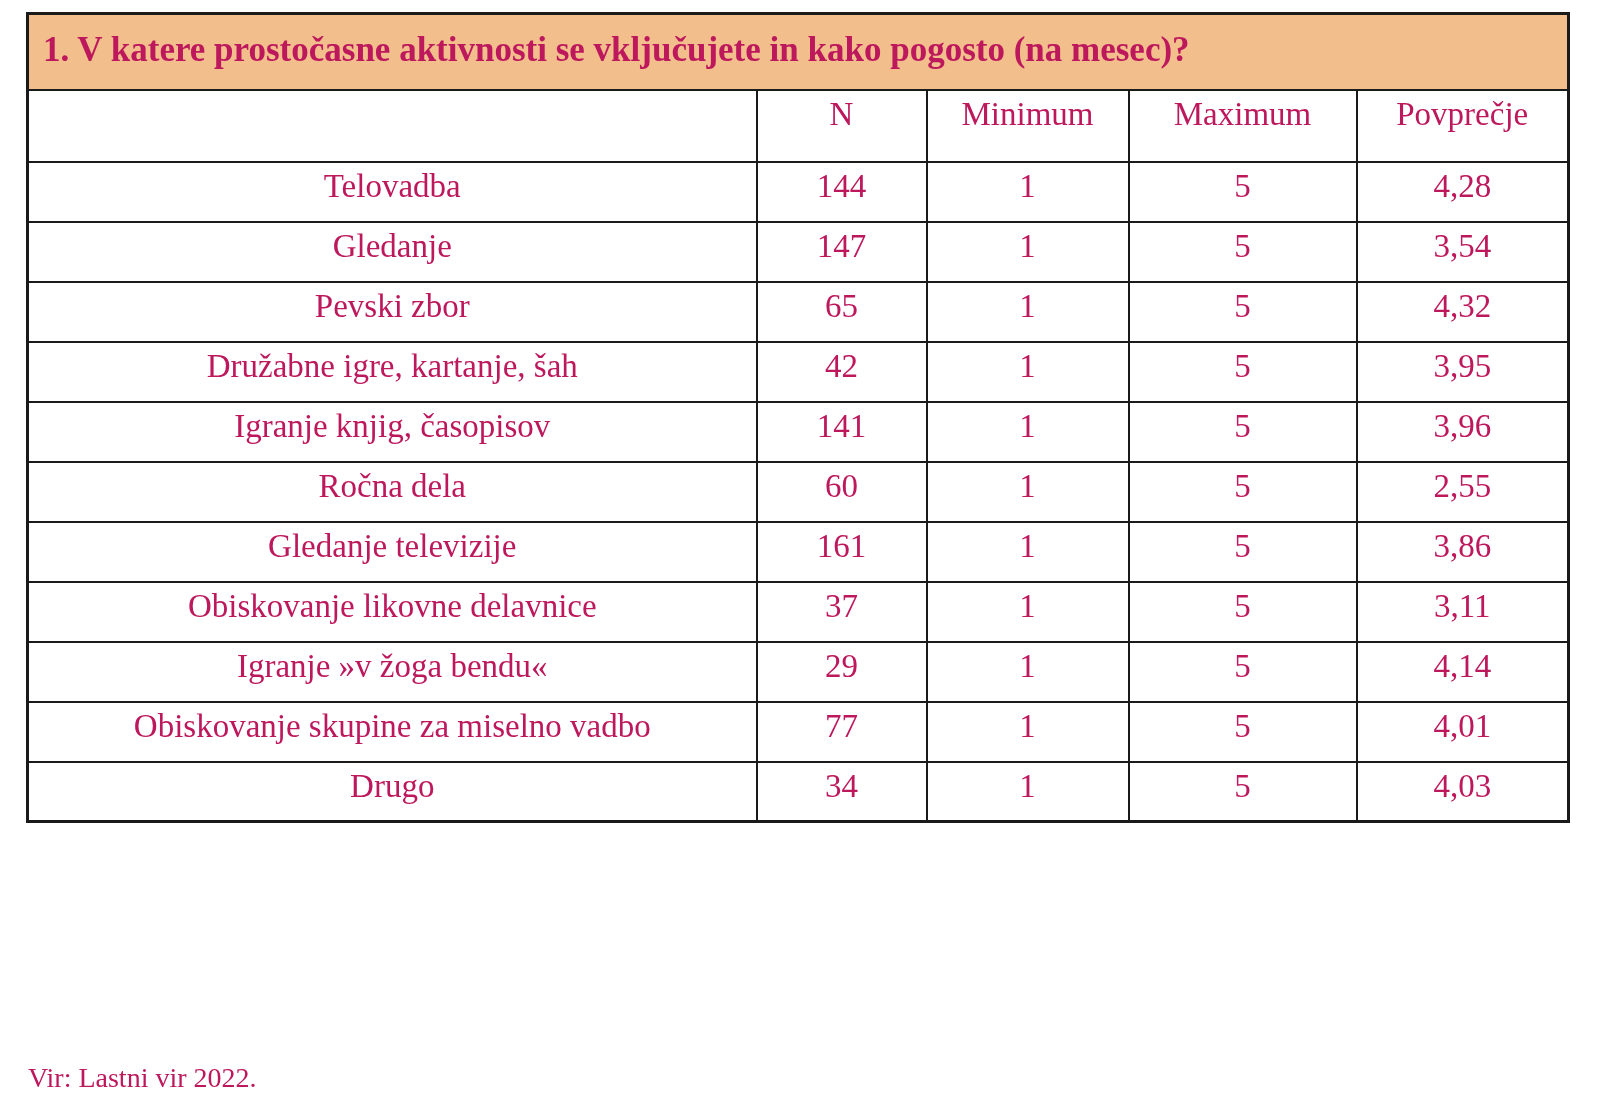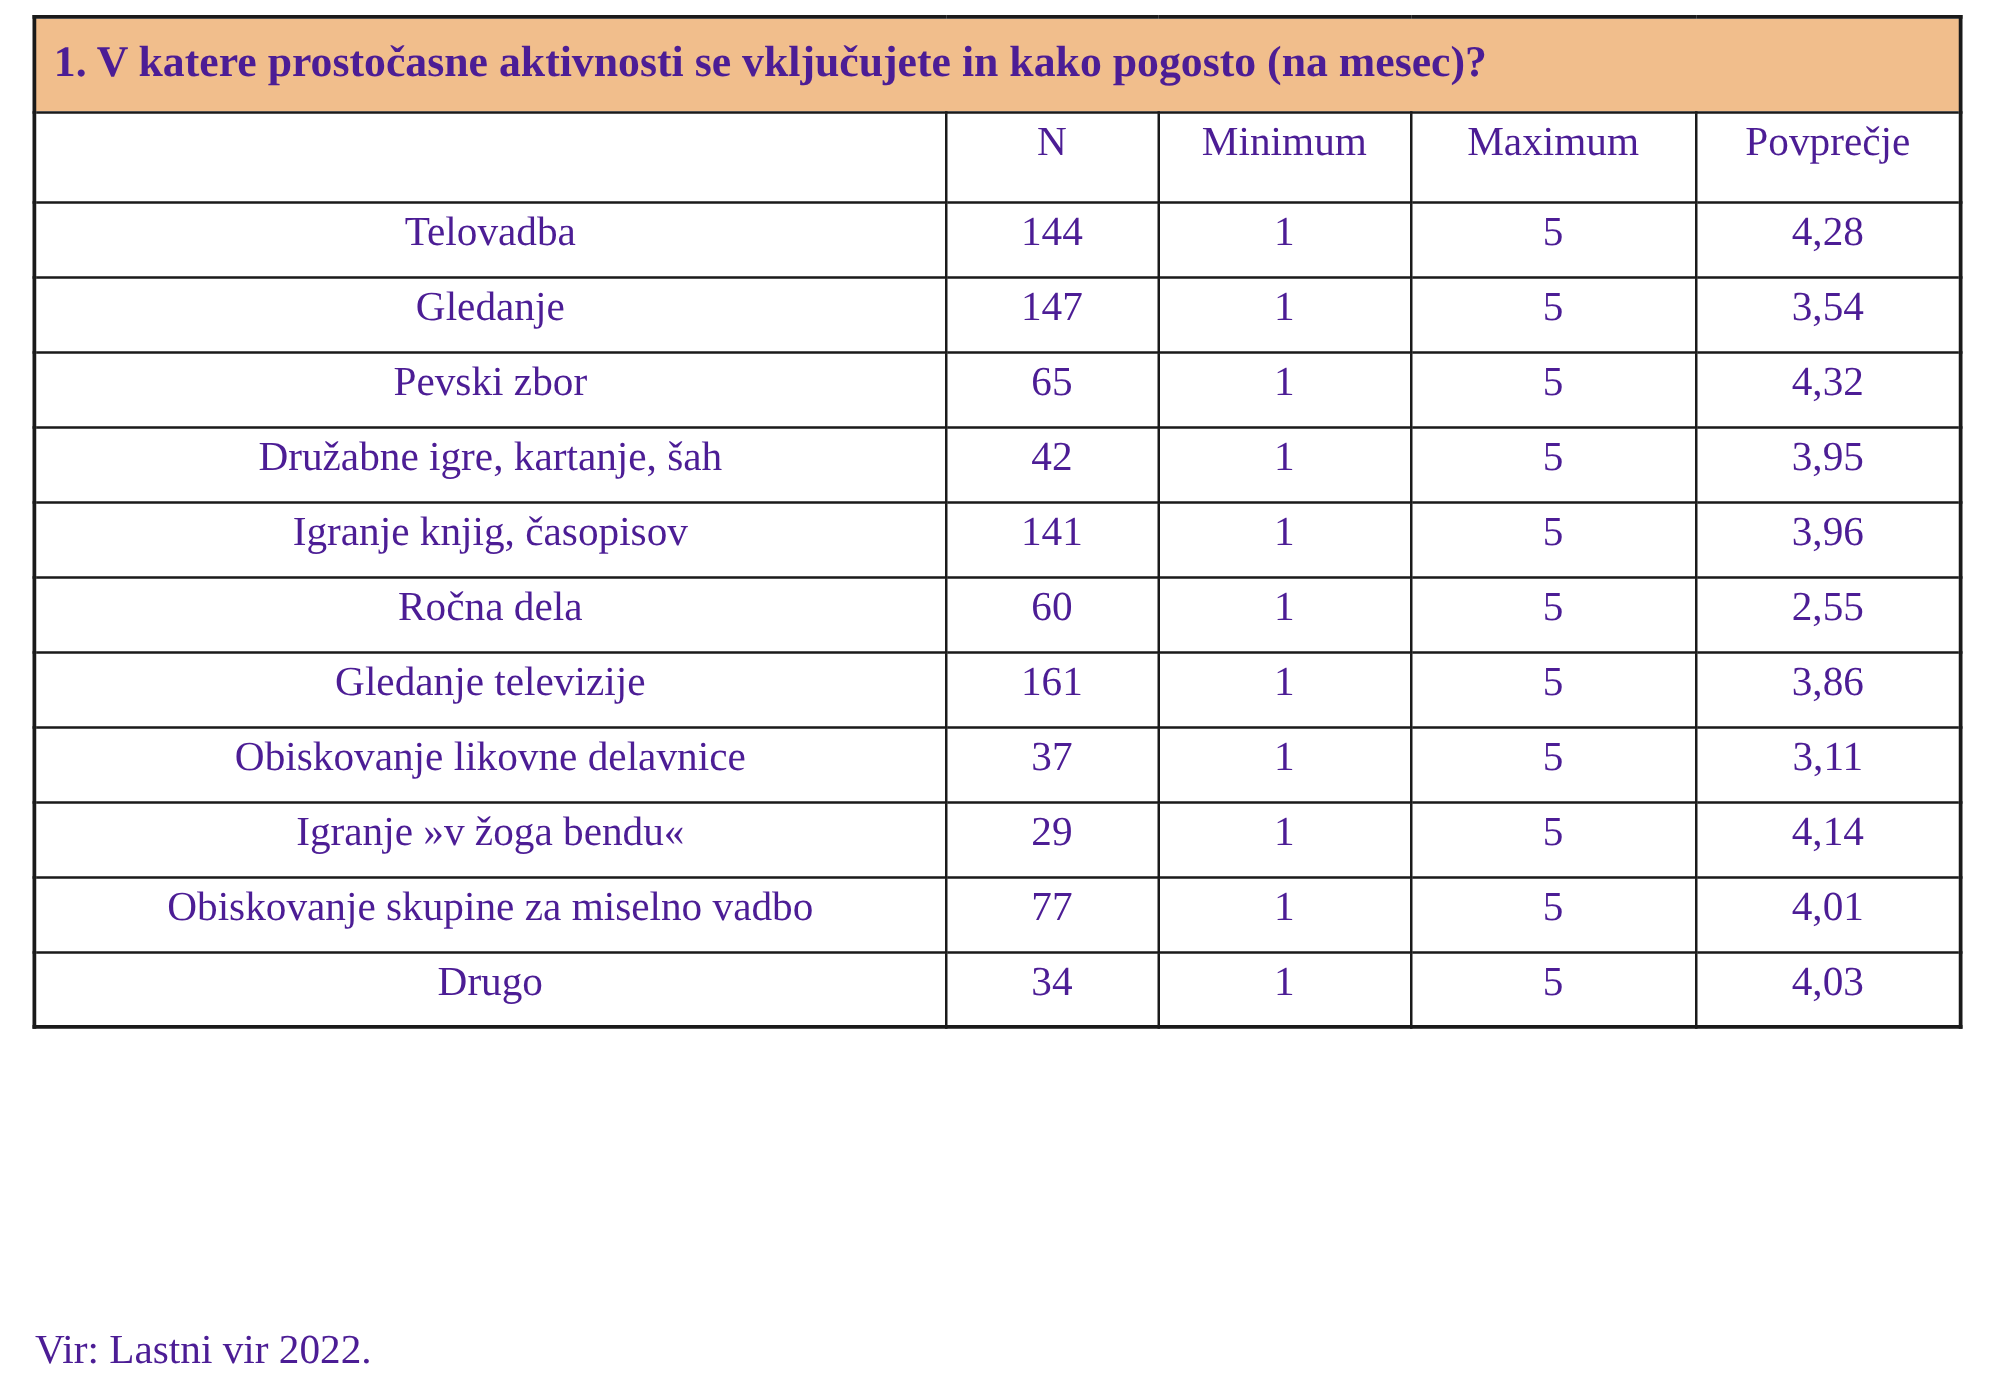--- a/index.html
+++ b/index.html
@@ -6,21 +6,21 @@
     margin: 0;
     padding: 0;
     background: #ffffff;
   }
   .page {
     position: relative;
     width: 1600px;
     height: 1117px;
     background: #ffffff;
     font-family: "Liberation Serif", "DejaVu Serif", serif;
-    color: #4c1d95;
+    color: #be185d;
   }
   table.stats-table {
     position: absolute;
     left: 26px;
     top: 12px;
     width: 1541px;
     border-collapse: collapse;
     table-layout: fixed;
     border: 3px solid #1a1a1a;
   }
@@ -53,21 +53,21 @@
     height: 60px;
   }
   td.lbl, th.lbl {
     text-align: left;
     padding-left: 12px;
   }
   .source {
     position: absolute;
     left: 28px;
     top: 1062px;
-    font-size: 33px;
+    font-size: 28px;
   }
 </style>
 </head>
 <body>
 
 <div class="page">
 
   <table class="stats-table">
     <colgroup>
       <col style="width:729px">

